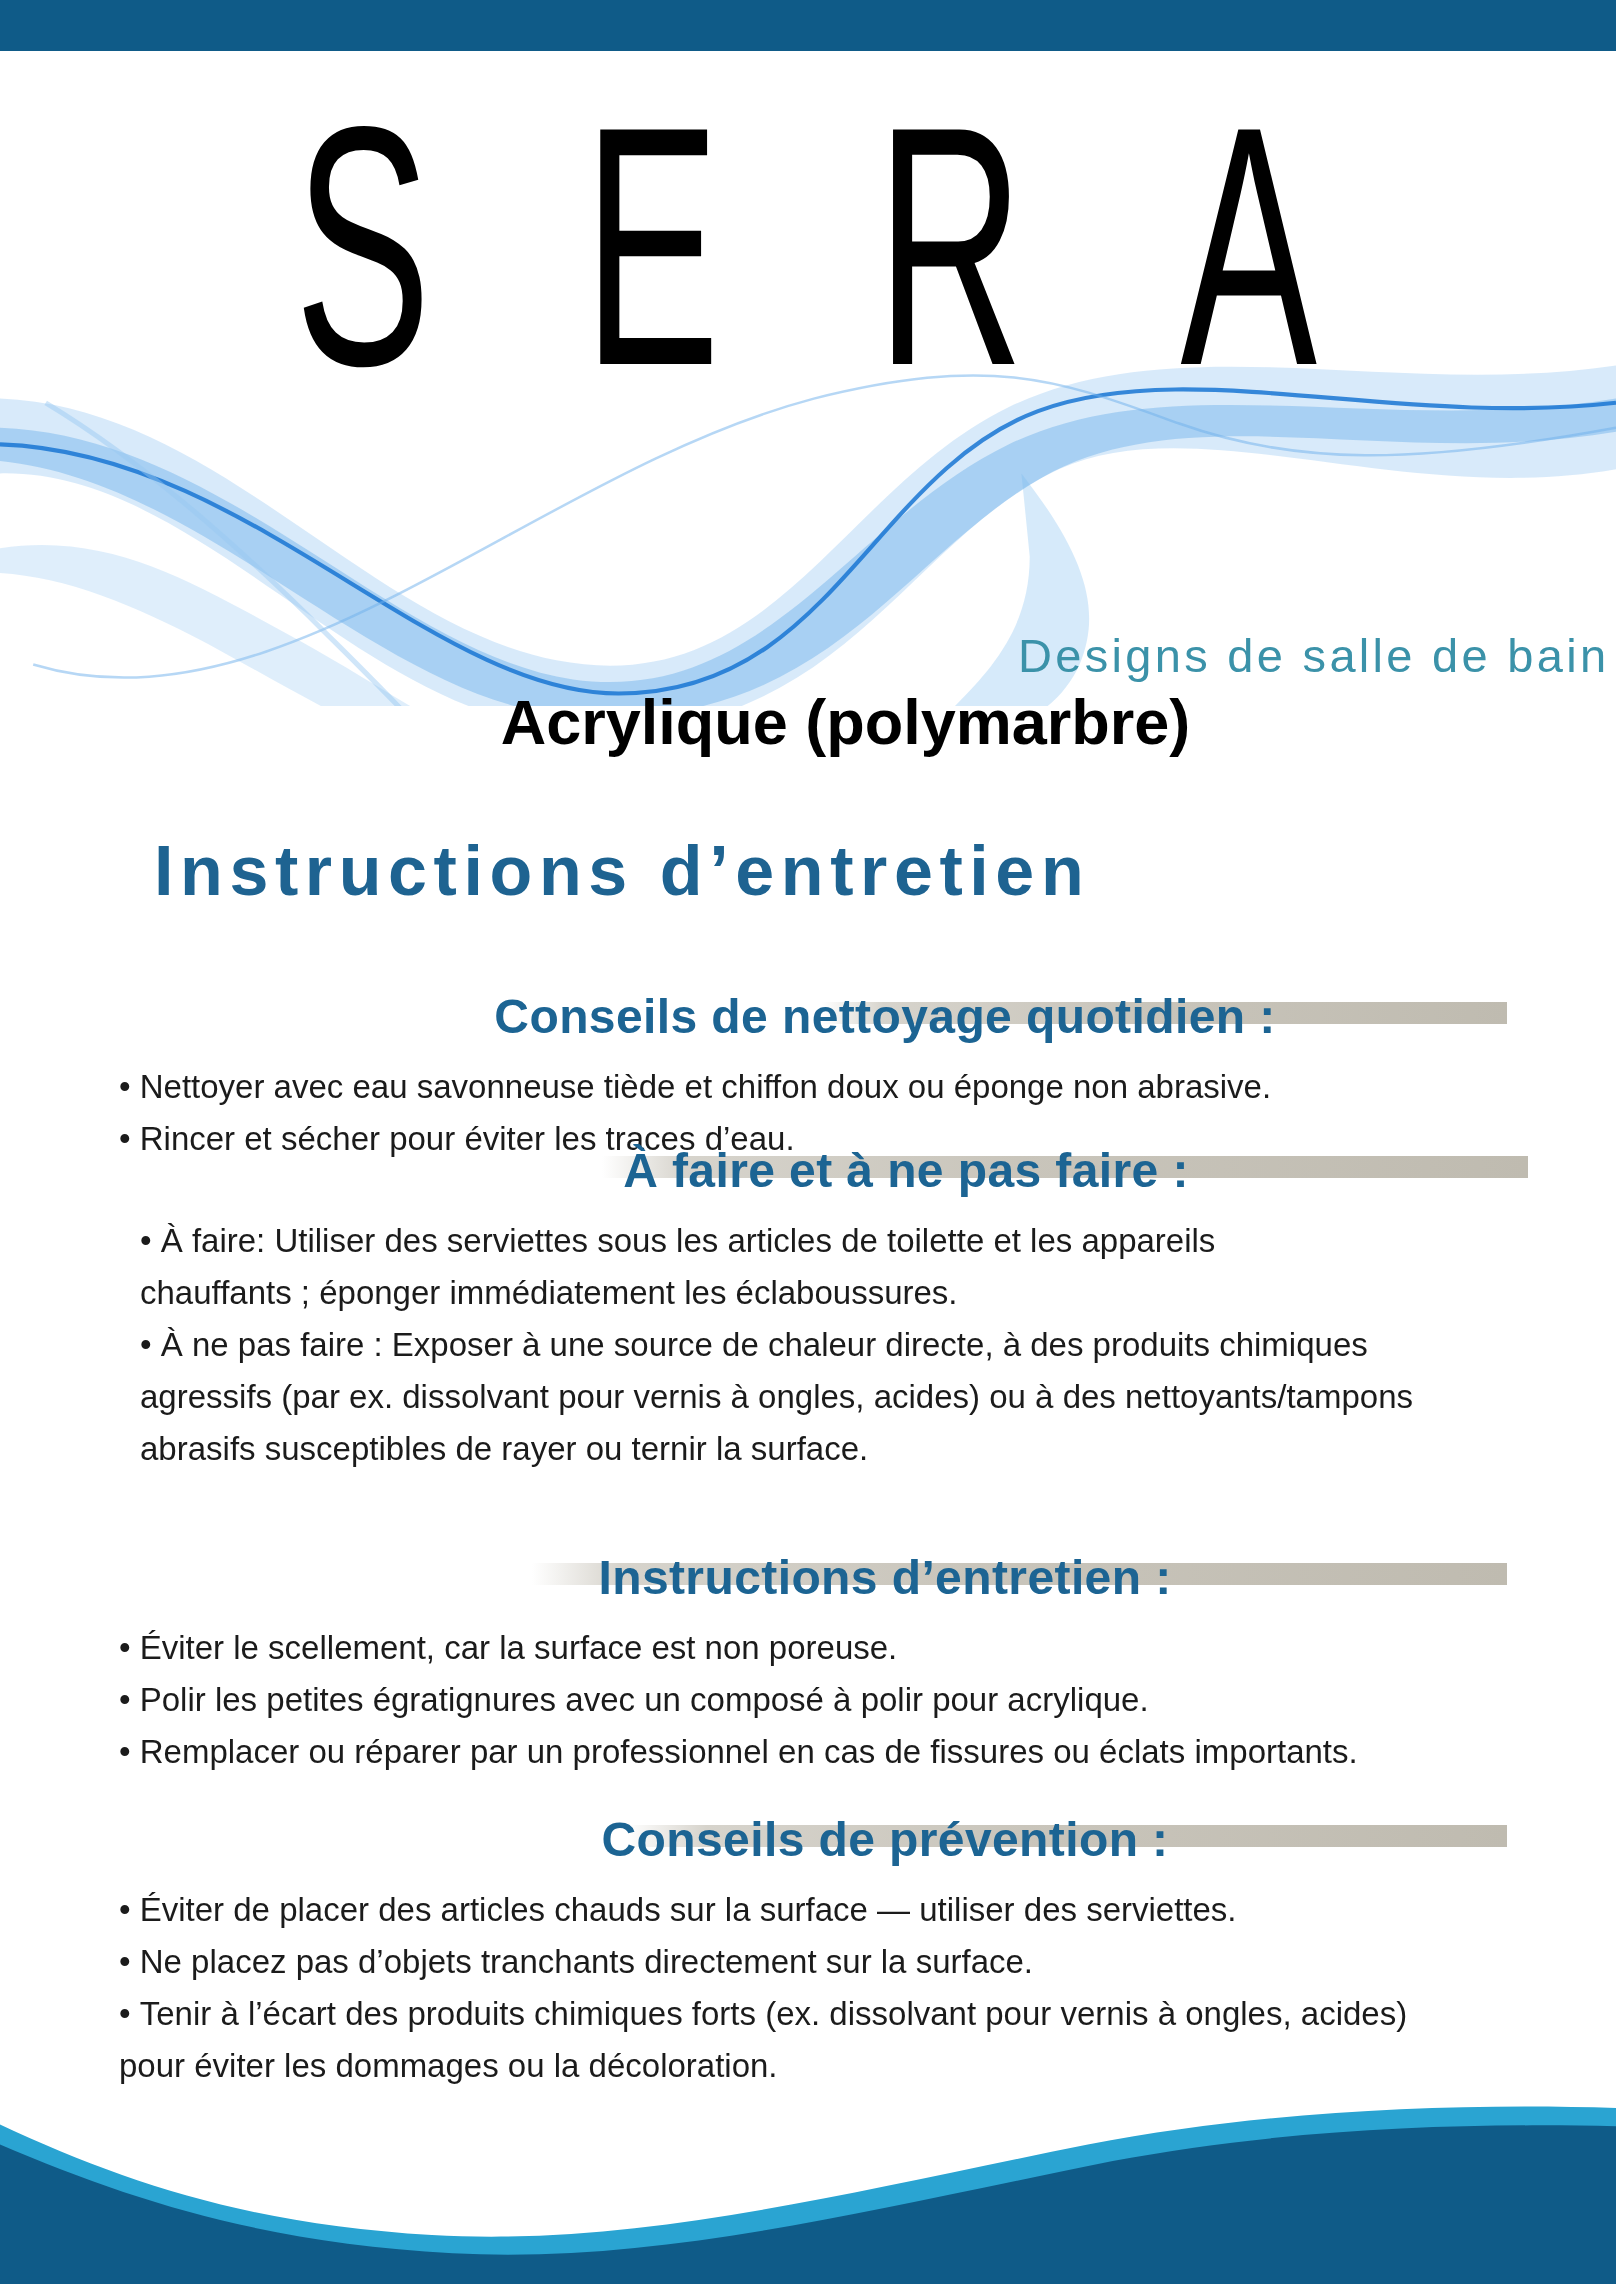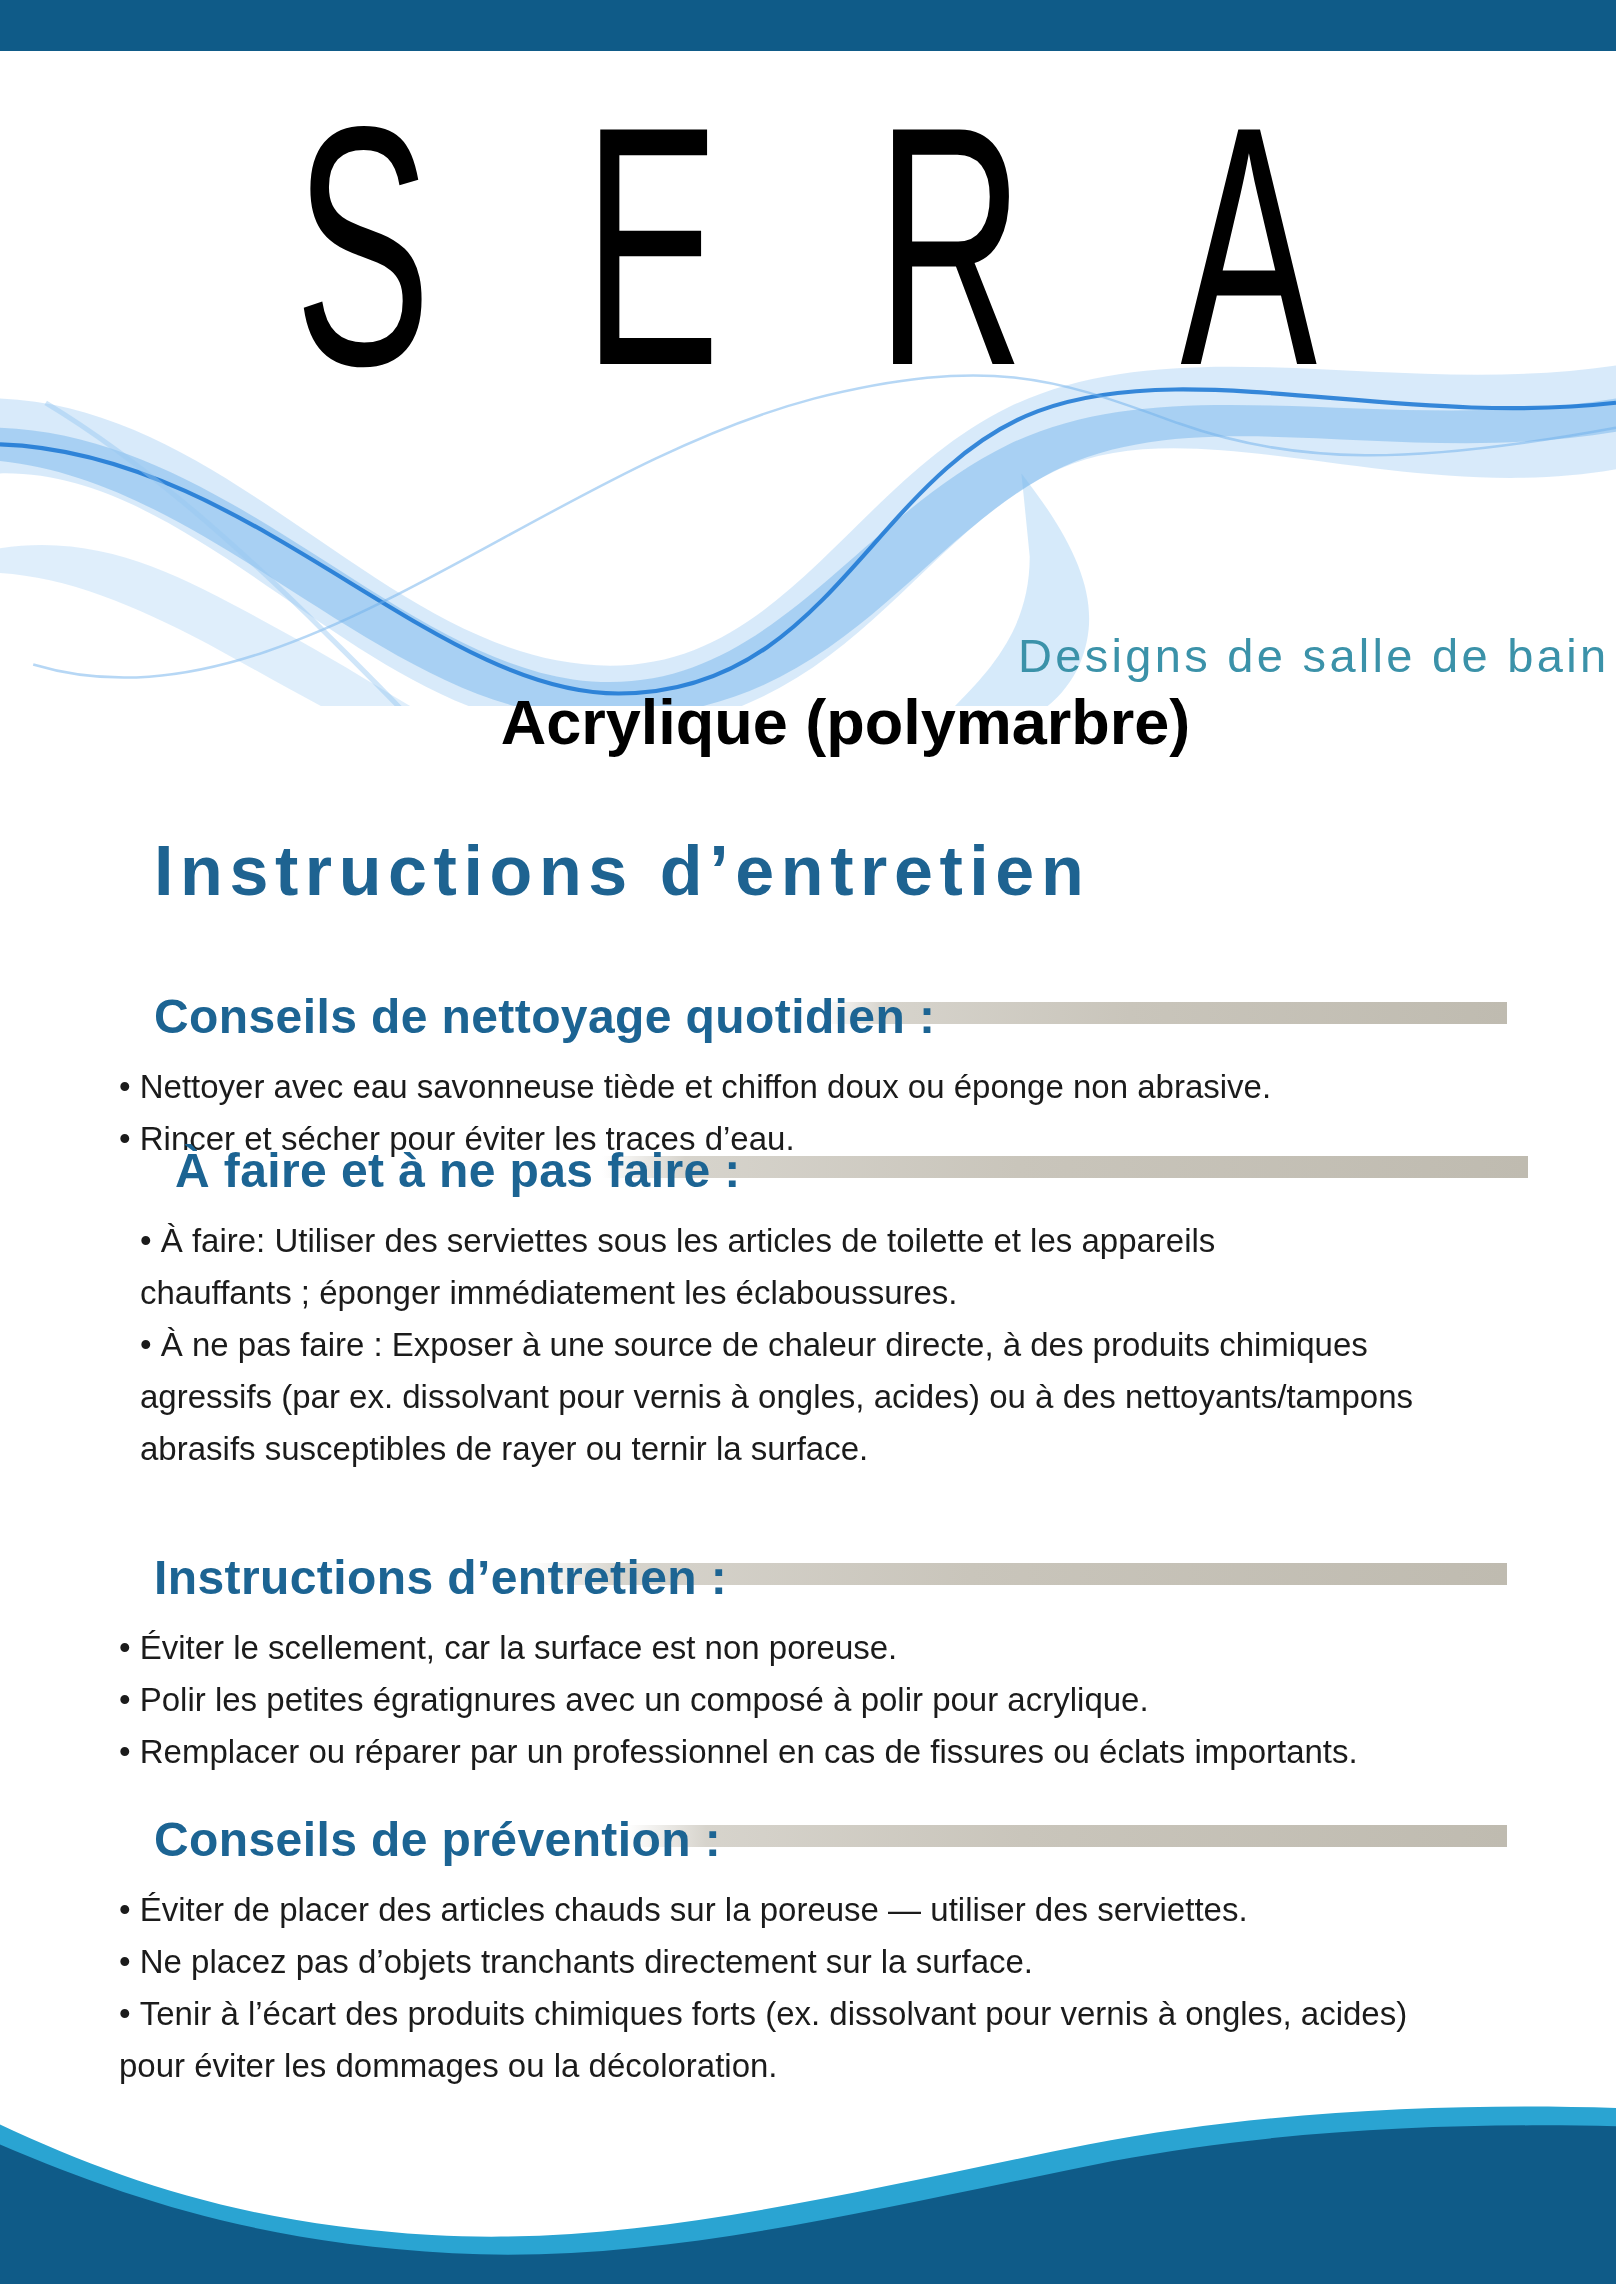--- a/index.html
+++ b/index.html
@@ -47,20 +47,21 @@
                var(--heading-bar,#c9c5bb) 45%, #bfbbb0 100%);
   }
   .care-section:nth-of-type(1) .heading-bar{left:822px;}
   .care-section:nth-of-type(2) .heading-bar{left:581px;}
   .care-section:nth-of-type(3) .heading-bar{left:532px;}
   .care-section:nth-of-type(4) .heading-bar{left:627px;}
   .section-heading{
     position:relative;z-index:1;margin:0 0 0 154px;
     font-size:48px;font-weight:700;letter-spacing:0.4px;line-height:66px;
     color:var(--section-heading,#1c6493);
+    text-align:center;
   }
   .bullets{margin:10.8px 0 0 0;padding:0;list-style:none;}
   .bullets li{
     margin-left:119px;max-width:1462px;white-space:pre-line;
     font-size:33px;line-height:52px;color:var(--body-text,#1b1b1b);
   }
   .bullets li::before{content:"\2022\00a0";}
 
   .footer-svg{position:absolute;top:2093px;left:0;width:1616px;height:191px;}
   .f-cyan{fill:var(--footer-cyan,#2aa4d2);}
@@ -135,21 +136,21 @@
           <li>Remplacer ou réparer par un professionnel en cas de fissures ou éclats importants.</li>
         </ul>
     </section>
 
     <section class="care-section">
       <div class="heading-row">
         <div class="heading-bar"></div>
         <h2 class="section-heading">Conseils de prévention :</h2>
       </div>
       <ul class="bullets">
-          <li>Éviter de placer des articles chauds sur la poreuse — utiliser des serviettes.</li>
+          <li>Éviter de placer des articles chauds sur la surface — utiliser des serviettes.</li>
           <li>Ne placez pas d’objets tranchants directement sur la surface.</li>
           <li>Tenir à l’écart des produits chimiques forts (ex. dissolvant pour vernis à ongles, acides)
 pour éviter les dommages ou la décoloration.</li>
         </ul>
     </section>
   </div>
 
   <svg class="footer-svg" viewBox="0 0 1946 230" preserveAspectRatio="none" aria-hidden="true">
     <path class="f-cyan" d="M0,38 C150,108 300,158 520,171 C770,185 1010,122 1310,62 C1530,20 1760,12 1946,18 L1946,230 L0,230 Z"></path>
     <path class="f-dark" d="M0,62 C160,130 315,180 545,193 C795,206 1040,142 1340,82 C1550,42 1770,36 1946,40 L1946,230 L0,230 Z"></path>

